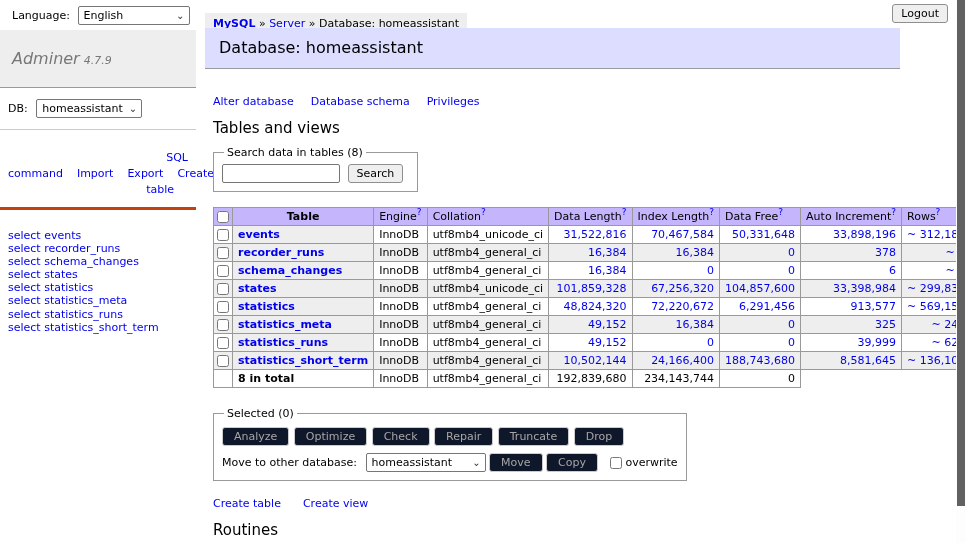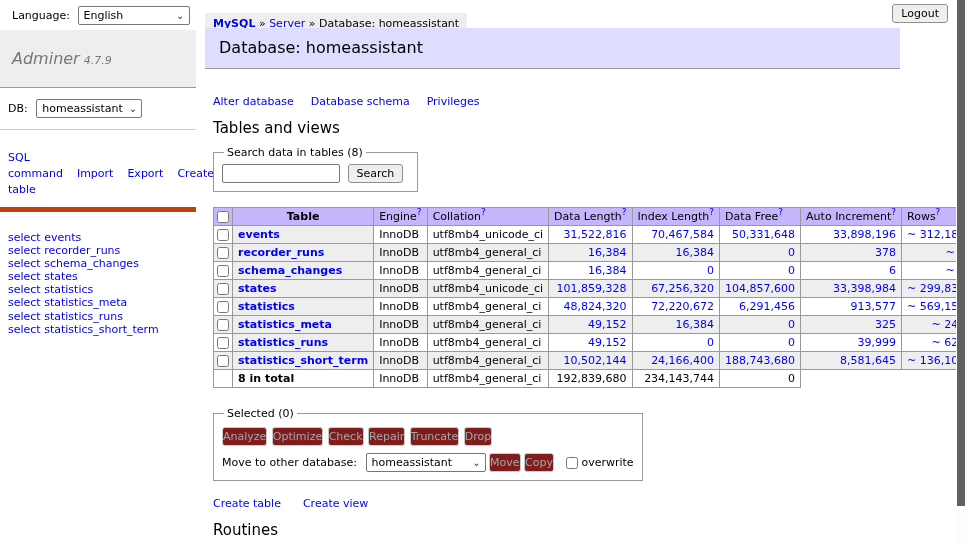--- a/index.html
+++ b/index.html
@@ -25,21 +25,21 @@
     height:19px; padding:0 4px 0 5px; vertical-align:middle; cursor:default;
   }
   .ui-select .caret { font-size:10px; color:#333; margin-left:4px; line-height:1; }
   .adminer-h1 {
     background:#eee; border-bottom:1px solid #999;
     padding:19px 12px; color:#777; font-style:italic; font-size:16px; font-weight:normal; margin:0;
   }
   .adminer-h1 .version { font-size:11px; font-style:italic; margin-left:4px; }
   .db-row { padding:11px 8px; border-bottom:1px solid #ccc; }
   .db-row label { margin-right:5px; }
-  .menu-links { padding:9px 8px; border-bottom:5px solid #c2410c; line-height:16px; }
+  .menu-links { padding:9px 8px; border-bottom:3px solid #c2410c; line-height:16px;text-align:right; }
   .menu-links a { margin-right:14px; }
   .table-links { padding:9px 8px; }
   .table-links a { display:block; line-height:12.6px; margin-bottom:0.5px; }
 
   
   .breadcrumb {
     position:absolute; left:205px; top:2px; background:#eee;
     padding:4px 8px; white-space:nowrap;
   }
   .breadcrumb .bc-first { font-weight:bold; }
@@ -65,22 +65,22 @@
   .search-input {
     width:118px; height:19px; border:1px solid #767676; border-radius:2px;
     font-family:inherit; font-size:11px; padding:0 3px; vertical-align:middle;
   }
   .btn {
     background:#efefef; border:1px solid #8f8f8f; border-radius:3px;
     font-family:inherit; font-size:11px; padding:2px 8px; color:#000;
     vertical-align:middle; margin-left:4px; cursor:pointer;
   }
   .btn-disabled {
-    background:#7f1d1d; border:1px solid #ccc; border-radius:3px;
-    font-family:inherit; font-size:11px; padding:2px 0; color:#a6a6a6;
+    background:#0f172a; border:1px solid #ccc; border-radius:3px;
+    font-family:inherit; font-size:11px; padding:2px 11px; color:#a6a6a6;
     vertical-align:middle; cursor:default;
   }
 
   
   table.data { border-collapse:collapse; margin-top:15px; table-layout:fixed; }
   table.data td, table.data th {
     border:1px solid #999; padding:2px 5px; line-height:13px;
     font-weight:normal; text-align:left; overflow:hidden; white-space:nowrap;
   }
   table.data thead td, table.data thead th { background:#c4b5fd; }

